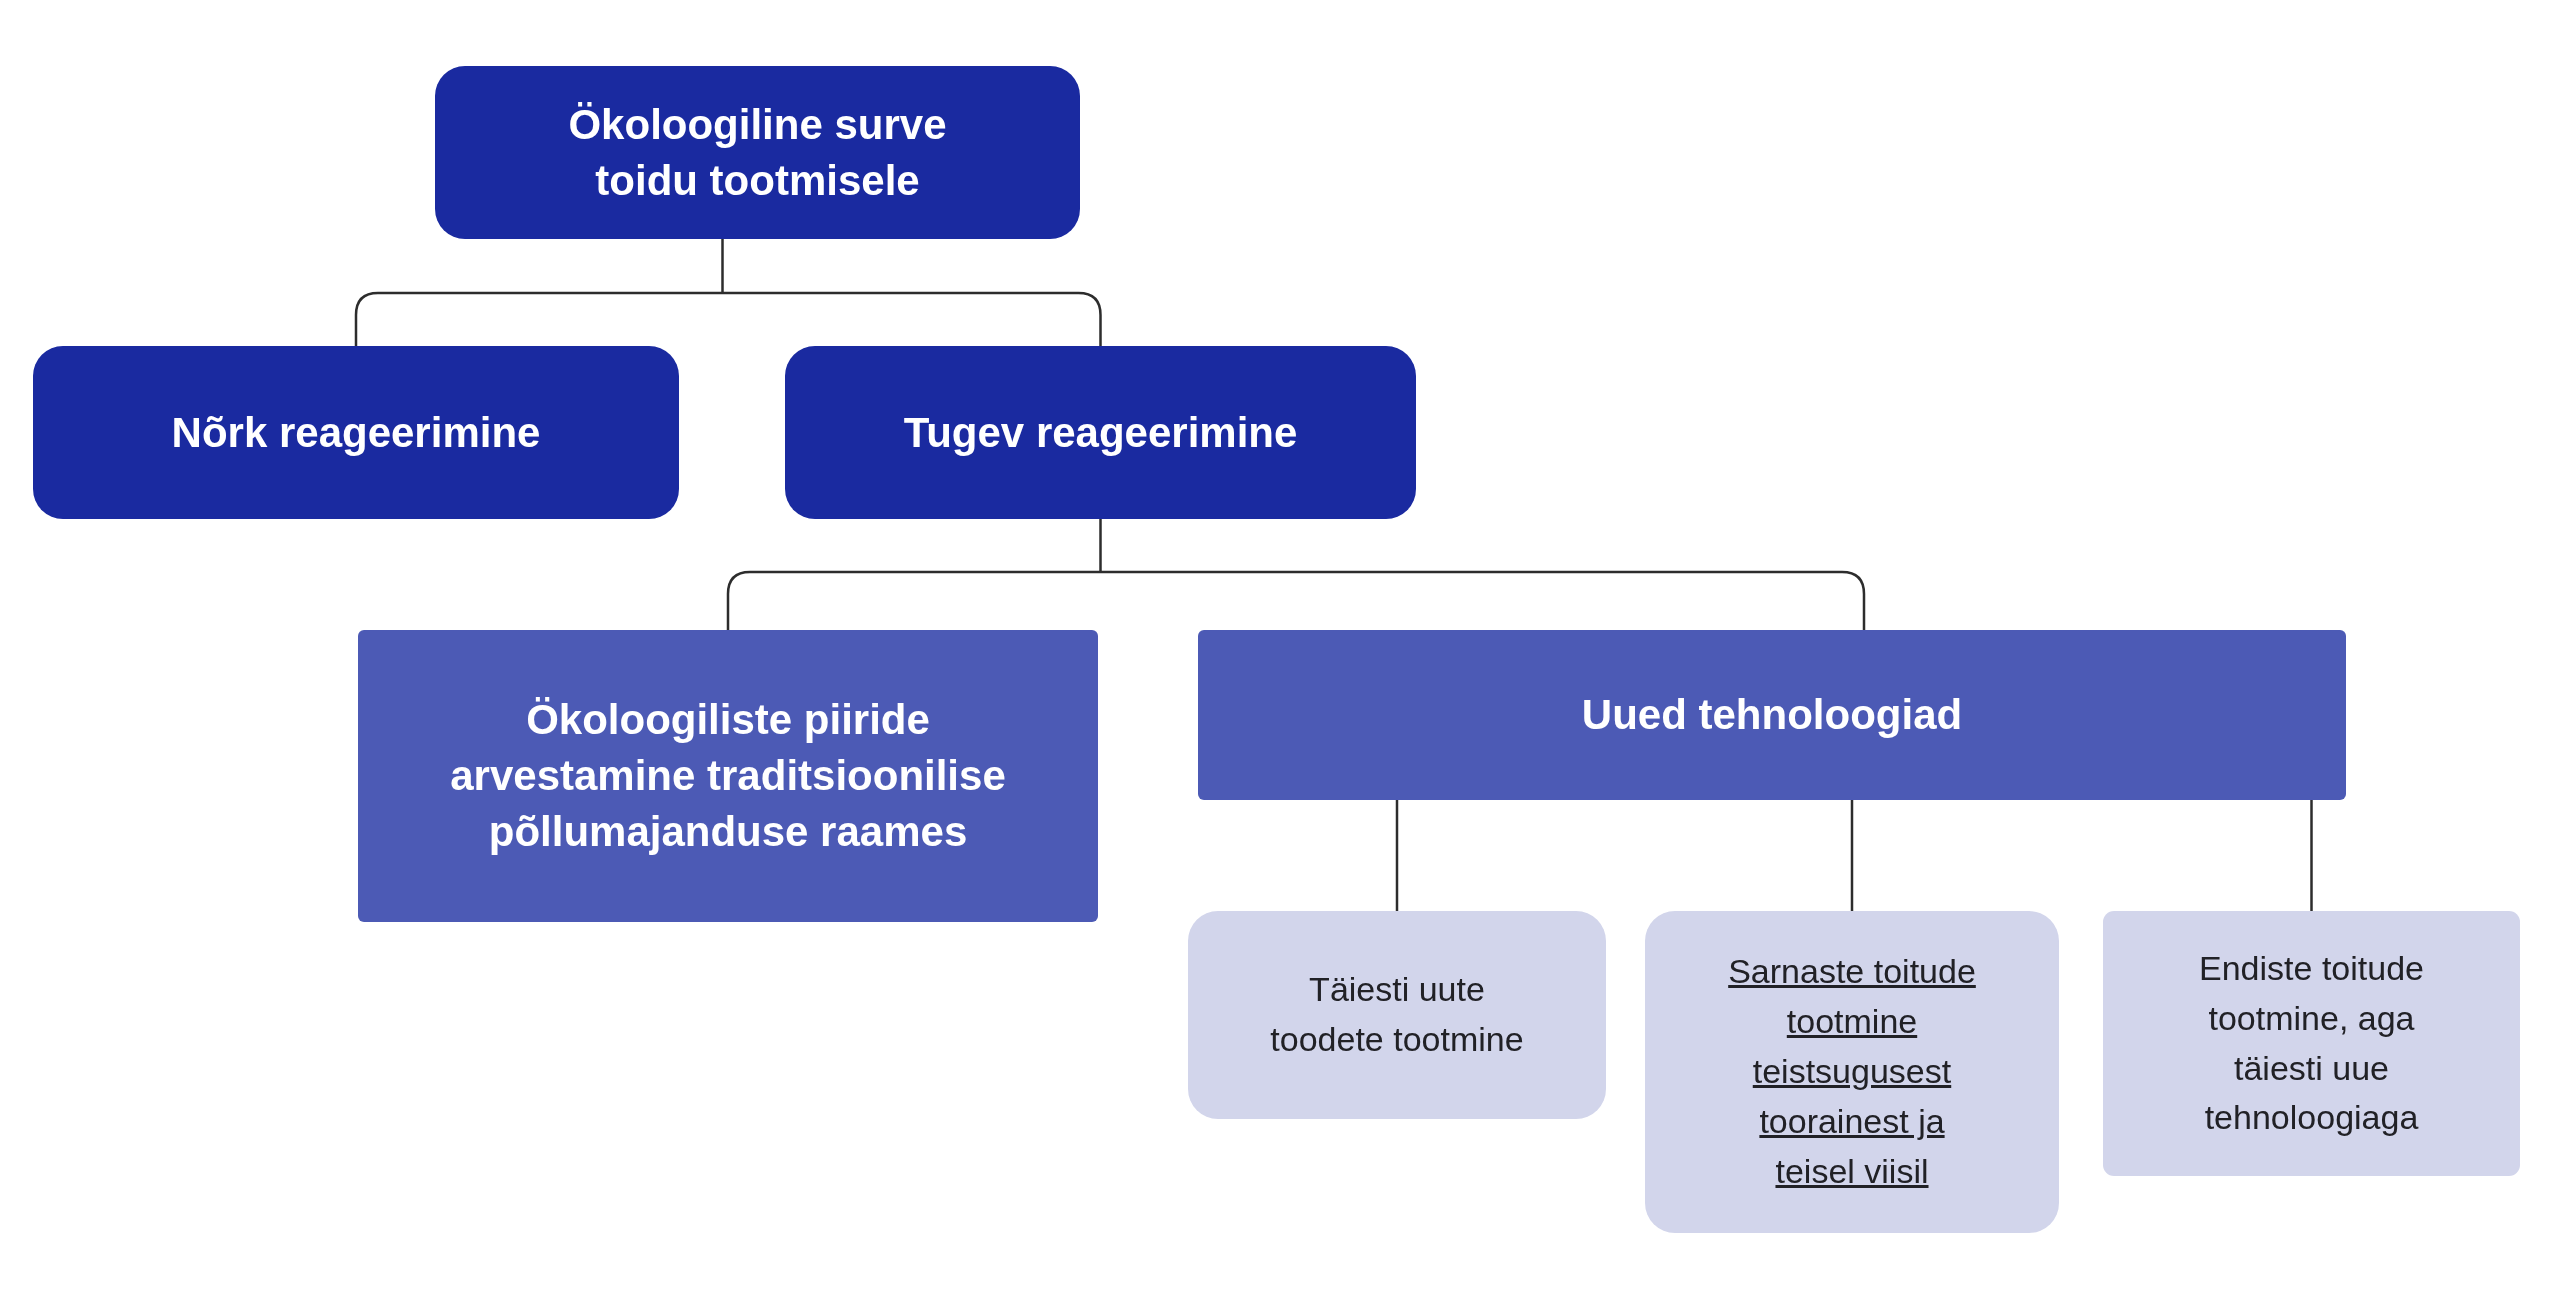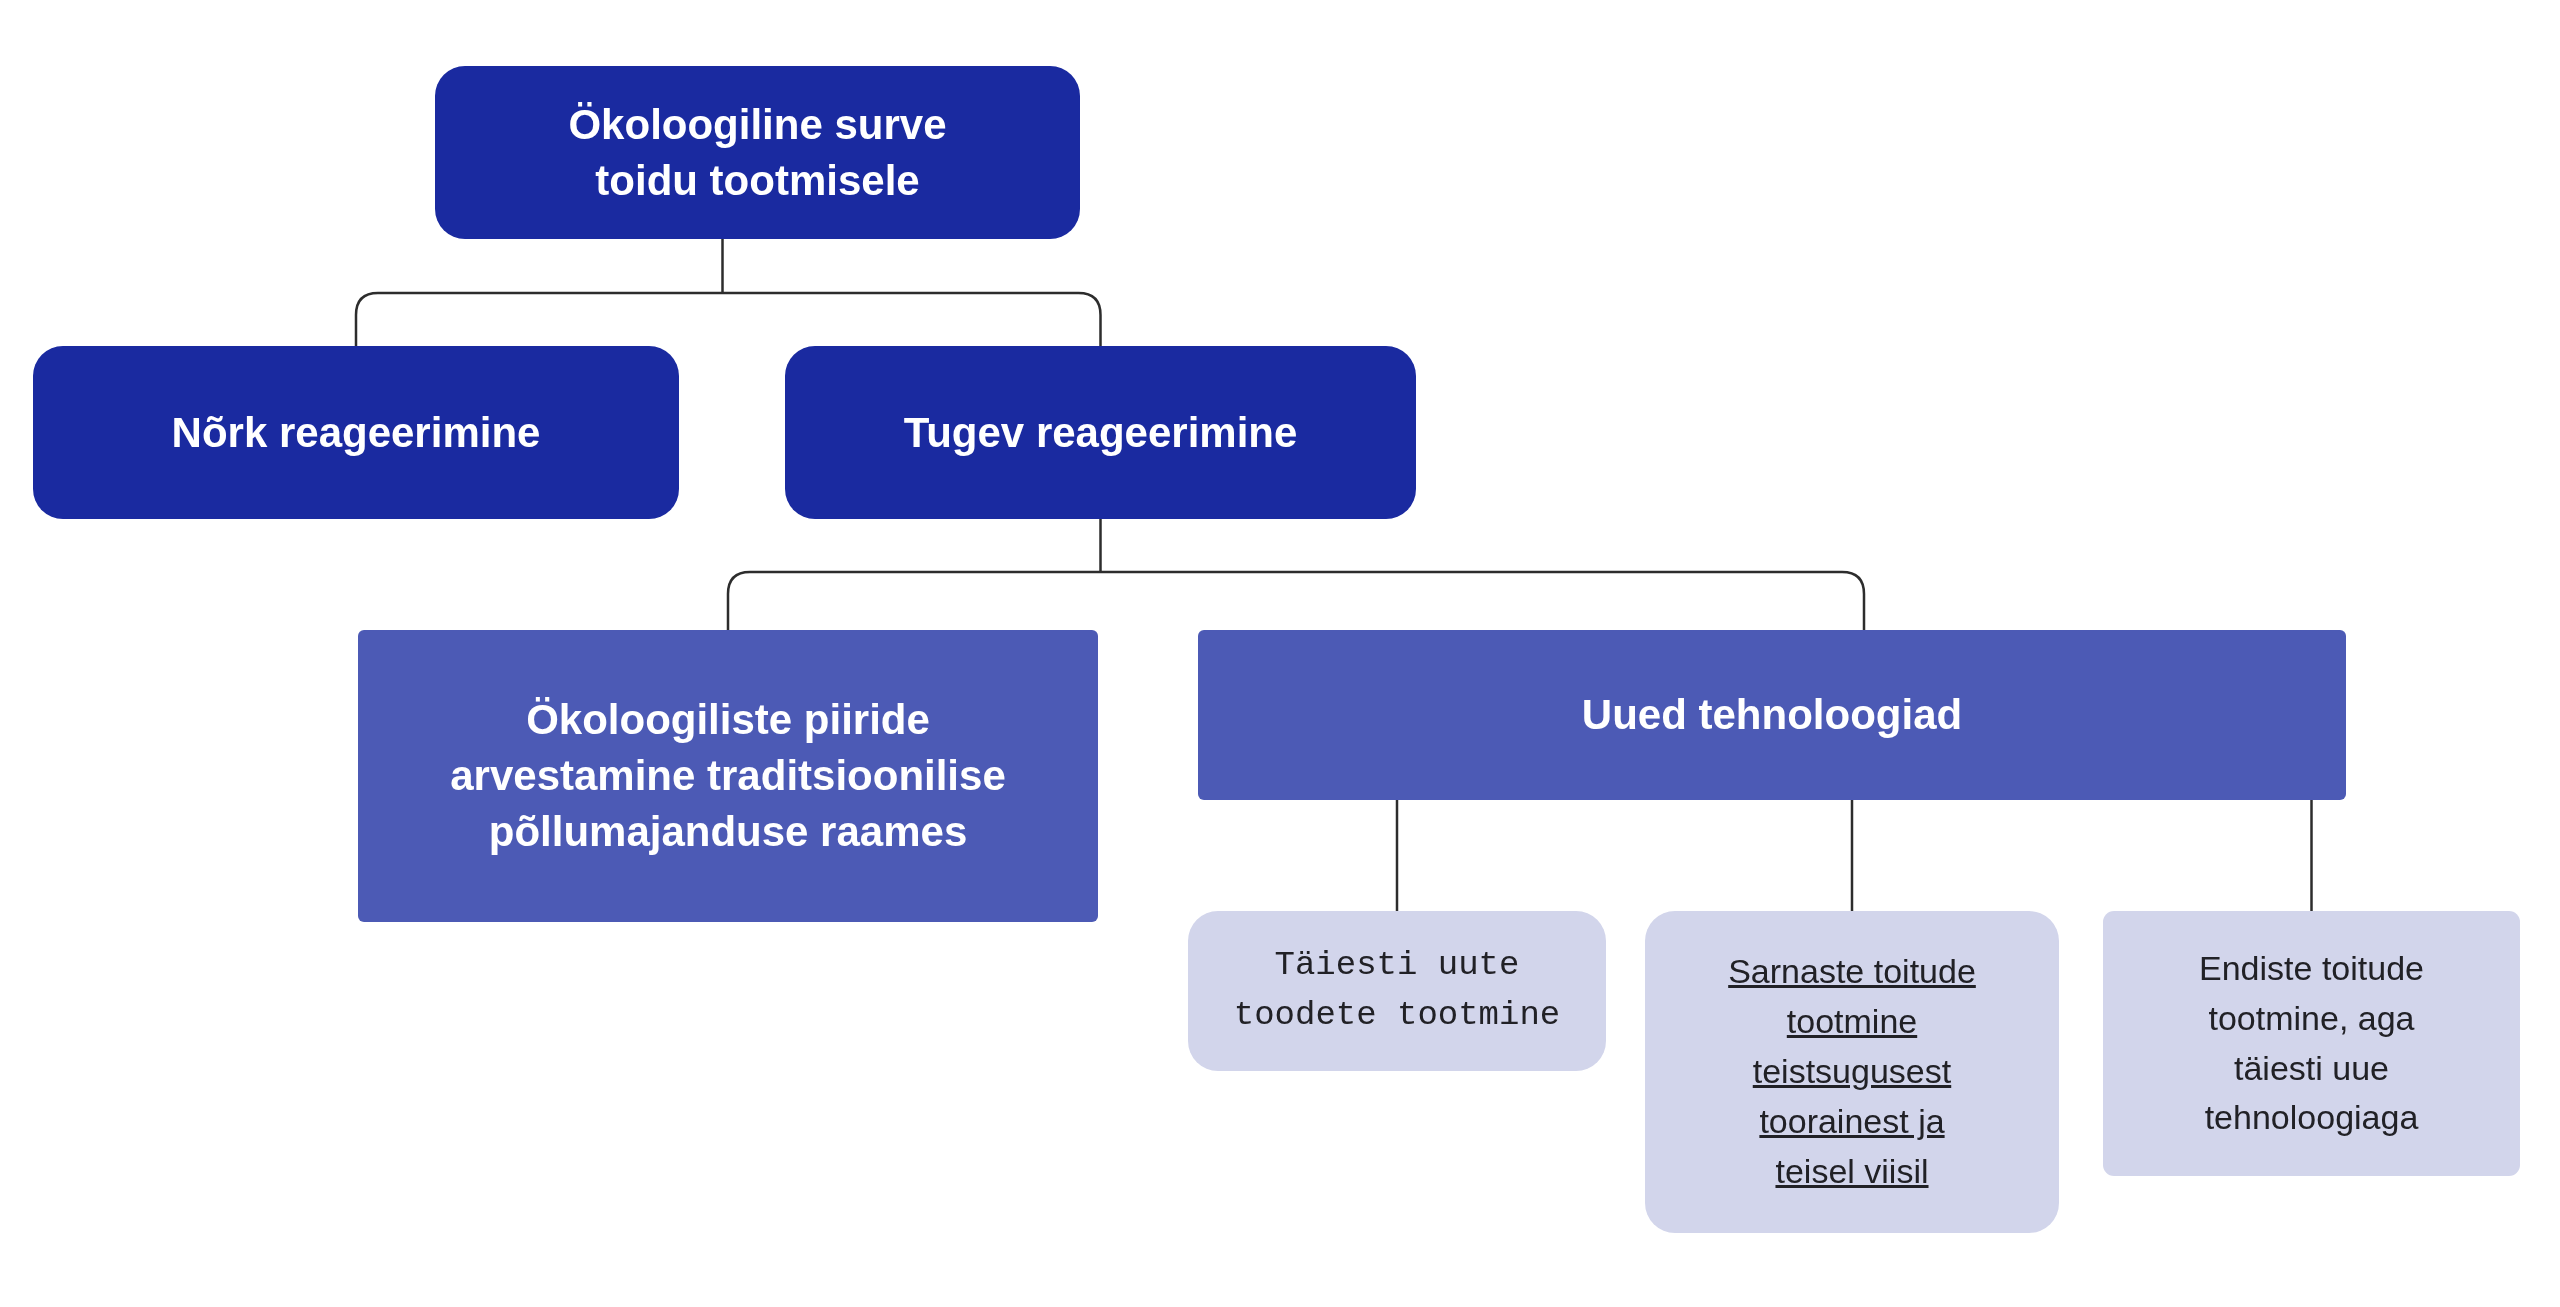--- a/index.html
+++ b/index.html
@@ -49,21 +49,21 @@
     font-weight: normal;
     font-size: 34px;
     line-height: 1.47;
   }
   
   #node-root    { left: 400px;  top: 66px;  width: 645px;  height: 173px; margin-left: 35px; }
   #node-weak    { left: 33px;   top: 346px; width: 646px;  height: 173px; }
   #node-strong  { left: 785px;  top: 346px; width: 631px;  height: 173px; }
   #node-eco     { left: 358px;  top: 630px; width: 740px;  height: 292px; }
   #node-tech    { left: 1198px; top: 630px; width: 1148px; height: 170px; }
-  #node-tech1   { left: 1188px; top: 911px; width: 418px;  height: 160px; font-family: Liberation Mono, monospace; }
+  #node-tech1   { left: 1188px; top: 911px; width: 418px;  height: 208px; }
   #node-tech2   { left: 1645px; top: 911px; width: 414px;  height: 322px; text-decoration: underline; }
   #node-tech3   { left: 2103px; top: 911px; width: 417px;  height: 265px; border-radius: 11px; }
   #connector-svg {
     position: absolute;
     left: 0;
     top: 0;
     pointer-events: none;
   }
   #connector-svg path {
     fill: none;

